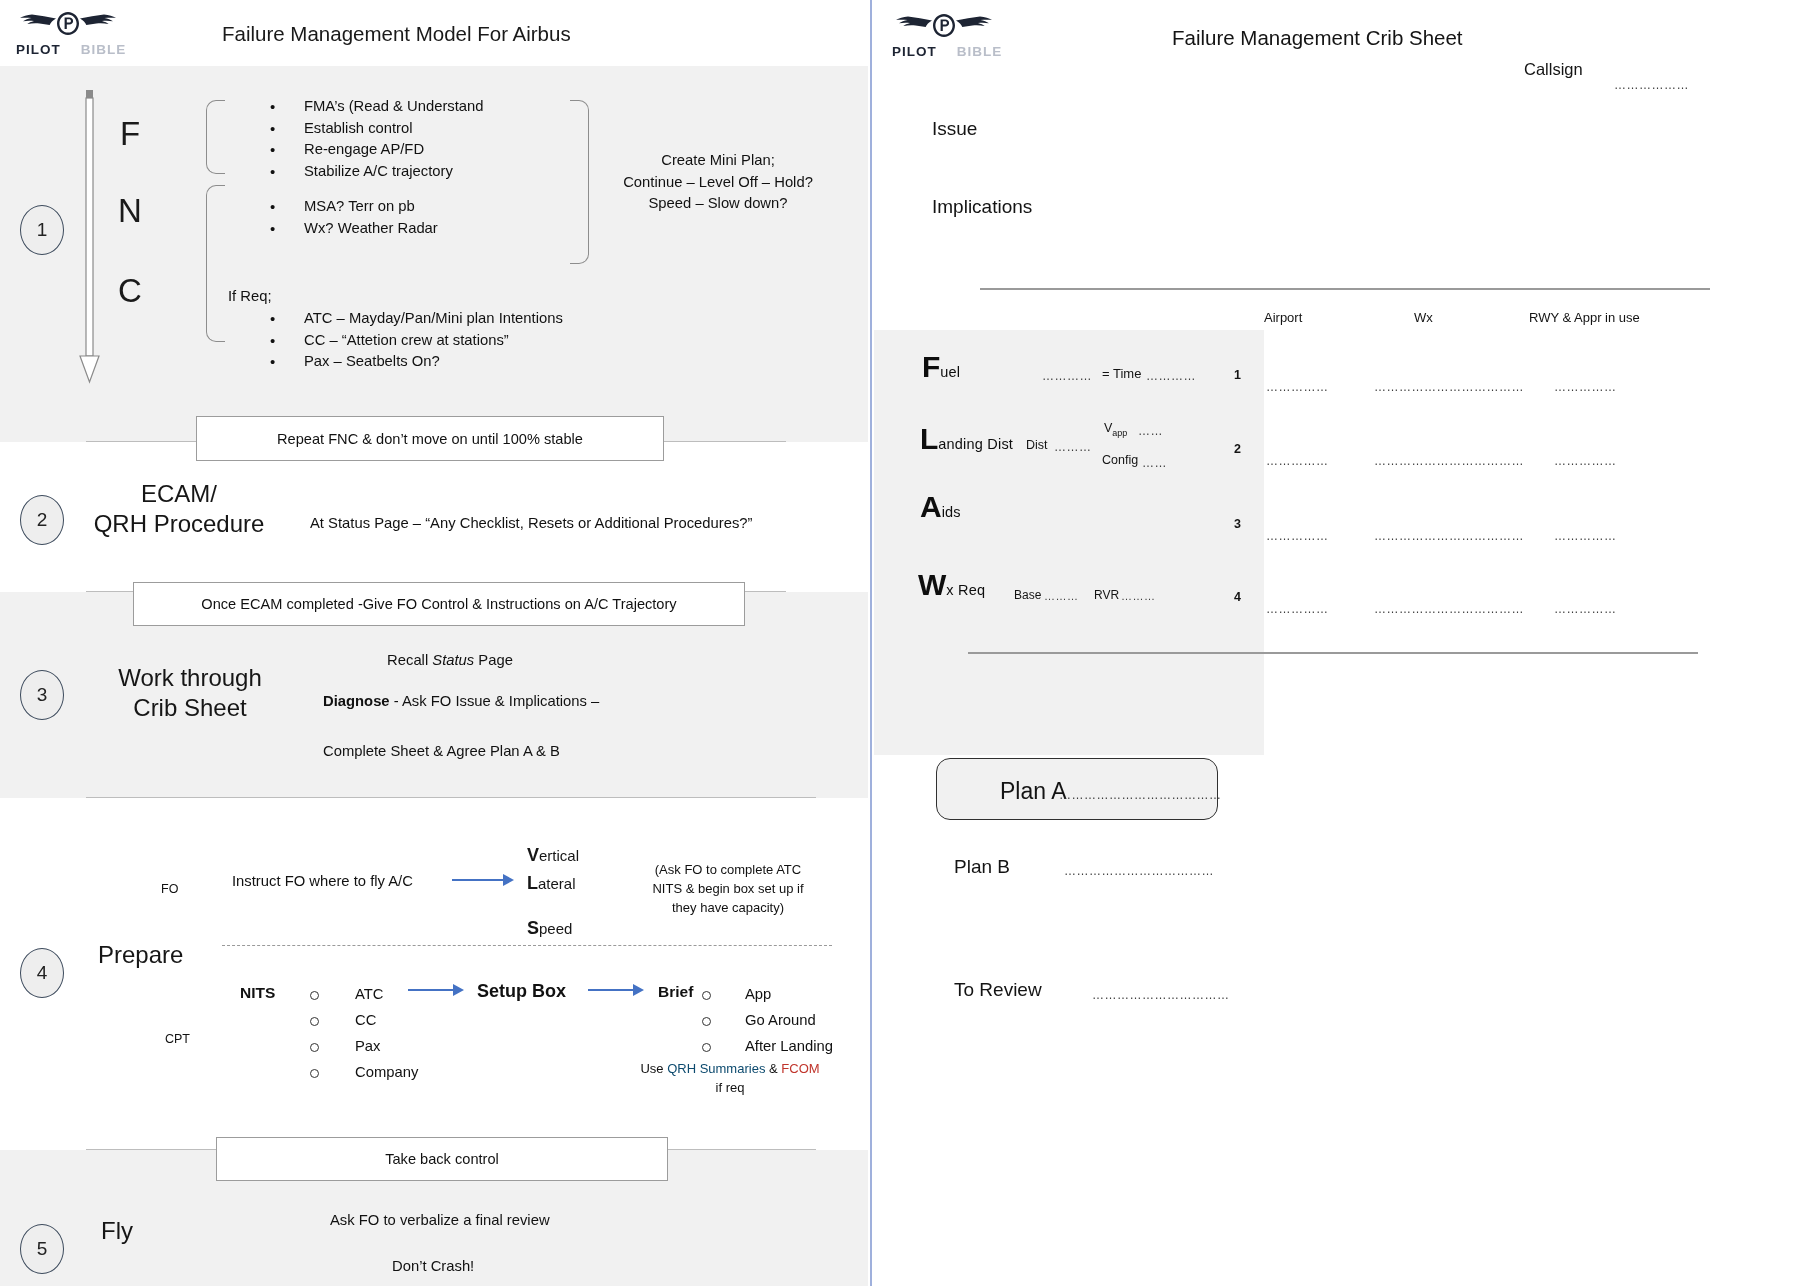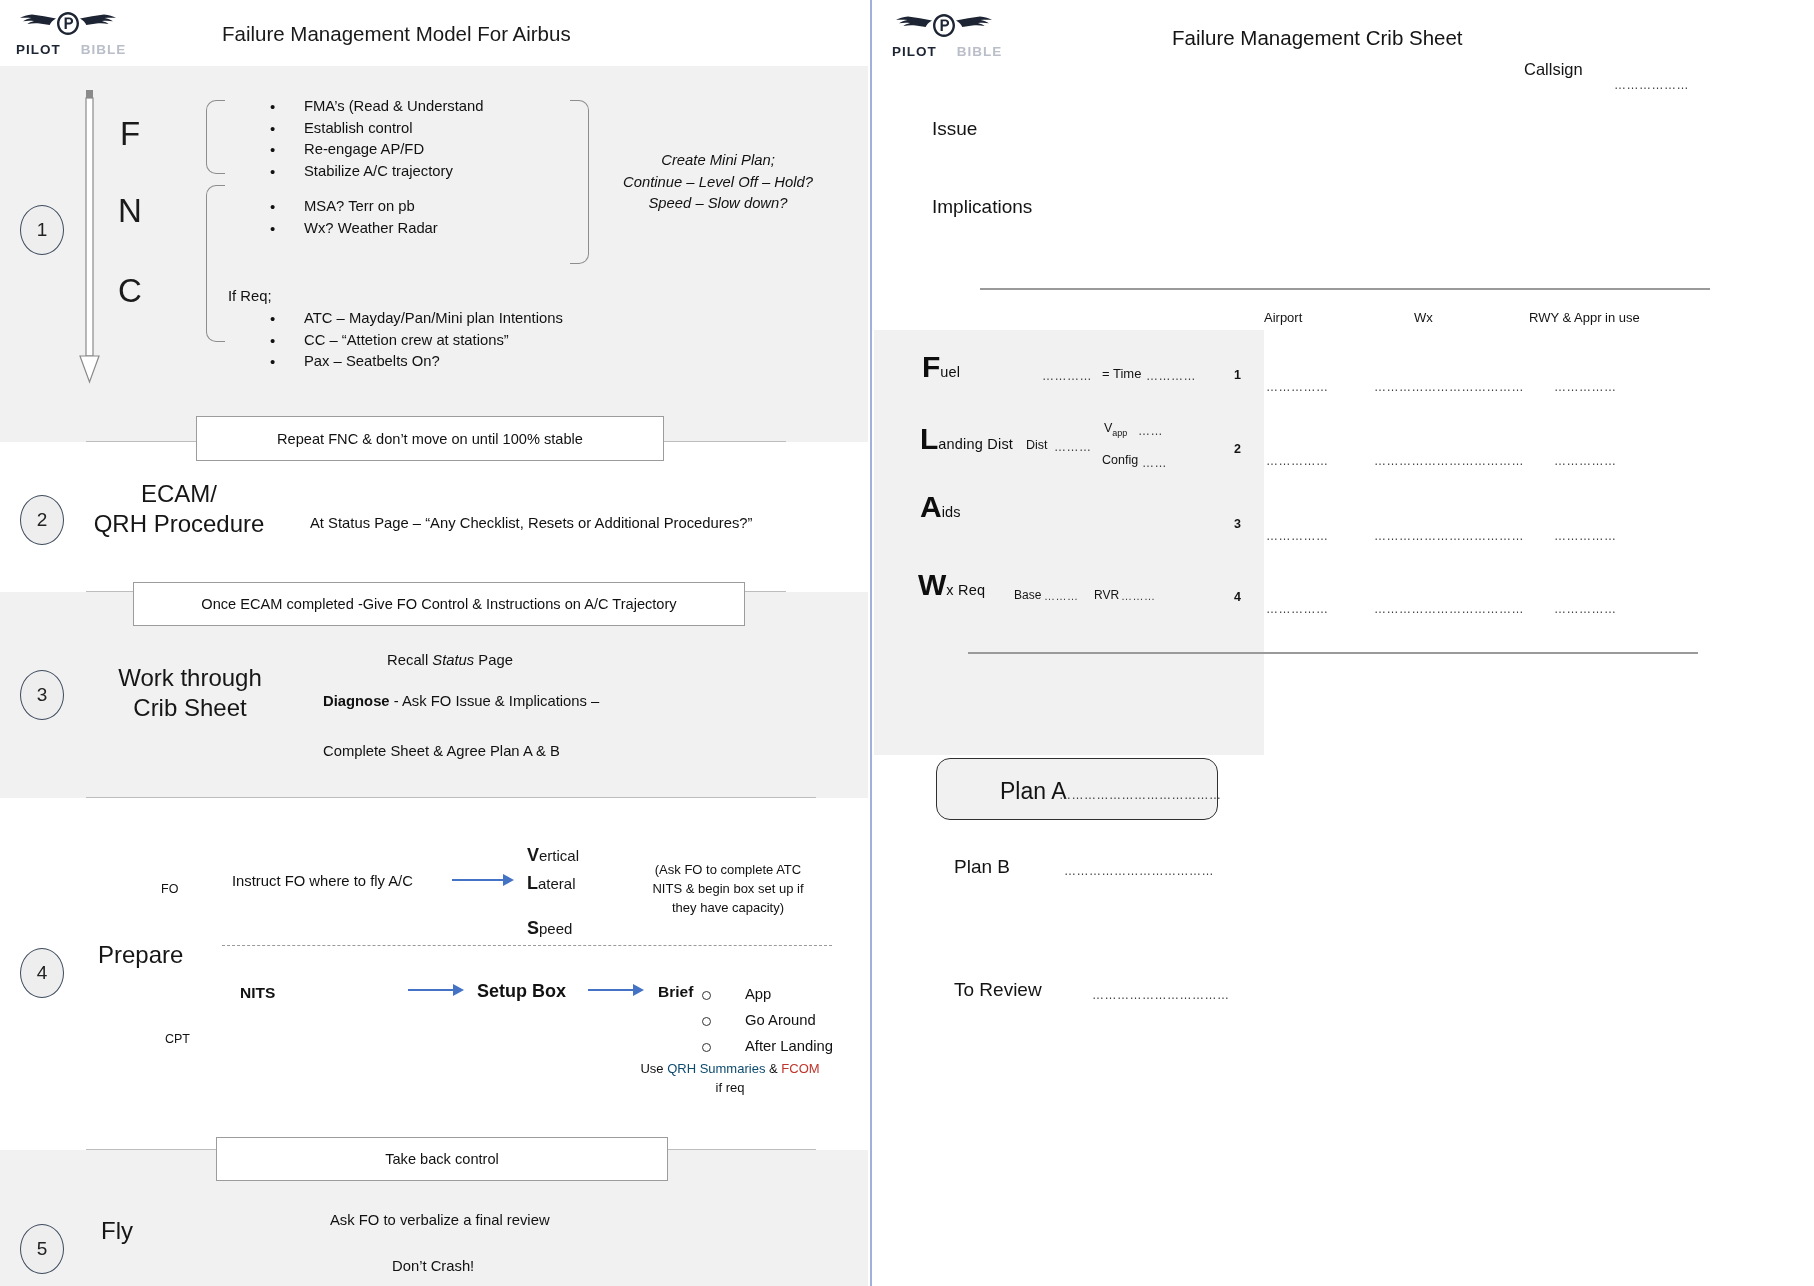--- a/index.html
+++ b/index.html
@@ -171,21 +171,21 @@
       <div class="bl">
           <span class="dot">•</span>
           <span>CC – “Attetion crew at stations”</span>
         </div>
       <div class="bl">
           <span class="dot">•</span>
           <span>Pax – Seatbelts On?</span>
         </div>
     </div>
 
-    <div class="txt ctr" style="left:608px;top:150px;width:220px;font-style:italic;">
+    <div class="txt ctr" style="left:608px;top:150px;width:220px;">
       <div>Create Mini Plan;</div>
       <div>Continue – Level Off – Hold?</div>
       <div>Speed – Slow down?</div>
     </div>
 
     <div class="whitebox" style="left:196px;top:416px;width:466px;height:43px;">Repeat FNC &amp; don’t move on until 100% stable</div>
 
     <div class="stepnum" style="left:20px;top:495px;">2</div>
     <div class="bigtxt ctr" style="left:76px;top:479px;width:206px;">
       <div>ECAM/</div>
@@ -233,20 +233,26 @@
       <div>NITS &amp; begin box set up if</div>
       <div>they have capacity)</div>
     </div>
 
     <div class="dashrule" style="left:222px;top:945px;width:610px;"></div>
 
     <div class="txt" style="left:165px;top:1029px;font-size:12.5px;">CPT</div>
 
     <div class="txt b" style="left:240px;top:982px;font-size:15.5px;">NITS</div>
 
+    <div class="txt" style="left:310px;top:981px;line-height:26px;">
+      <div><span class="circ"></span><span style="display:inline-block;width:36px;"></span><span>ATC</span></div>
+      <div><span class="circ"></span><span style="display:inline-block;width:36px;"></span><span>CC</span></div>
+      <div><span class="circ"></span><span style="display:inline-block;width:36px;"></span><span>Pax</span></div>
+      <div><span class="circ"></span><span style="display:inline-block;width:36px;"></span><span>Company</span></div>
+    </div>
 
     <div class="arrow-blue" style="left:408px;top:984px;width:56px;">
       <div class="shaft"></div>
         <div class="head"></div>
     </div>
 
     <div class="txt b" style="left:477px;top:981px;font-size:18px;">Setup Box</div>
 
     <div class="arrow-blue" style="left:588px;top:984px;width:56px;">
       <div class="shaft"></div>

